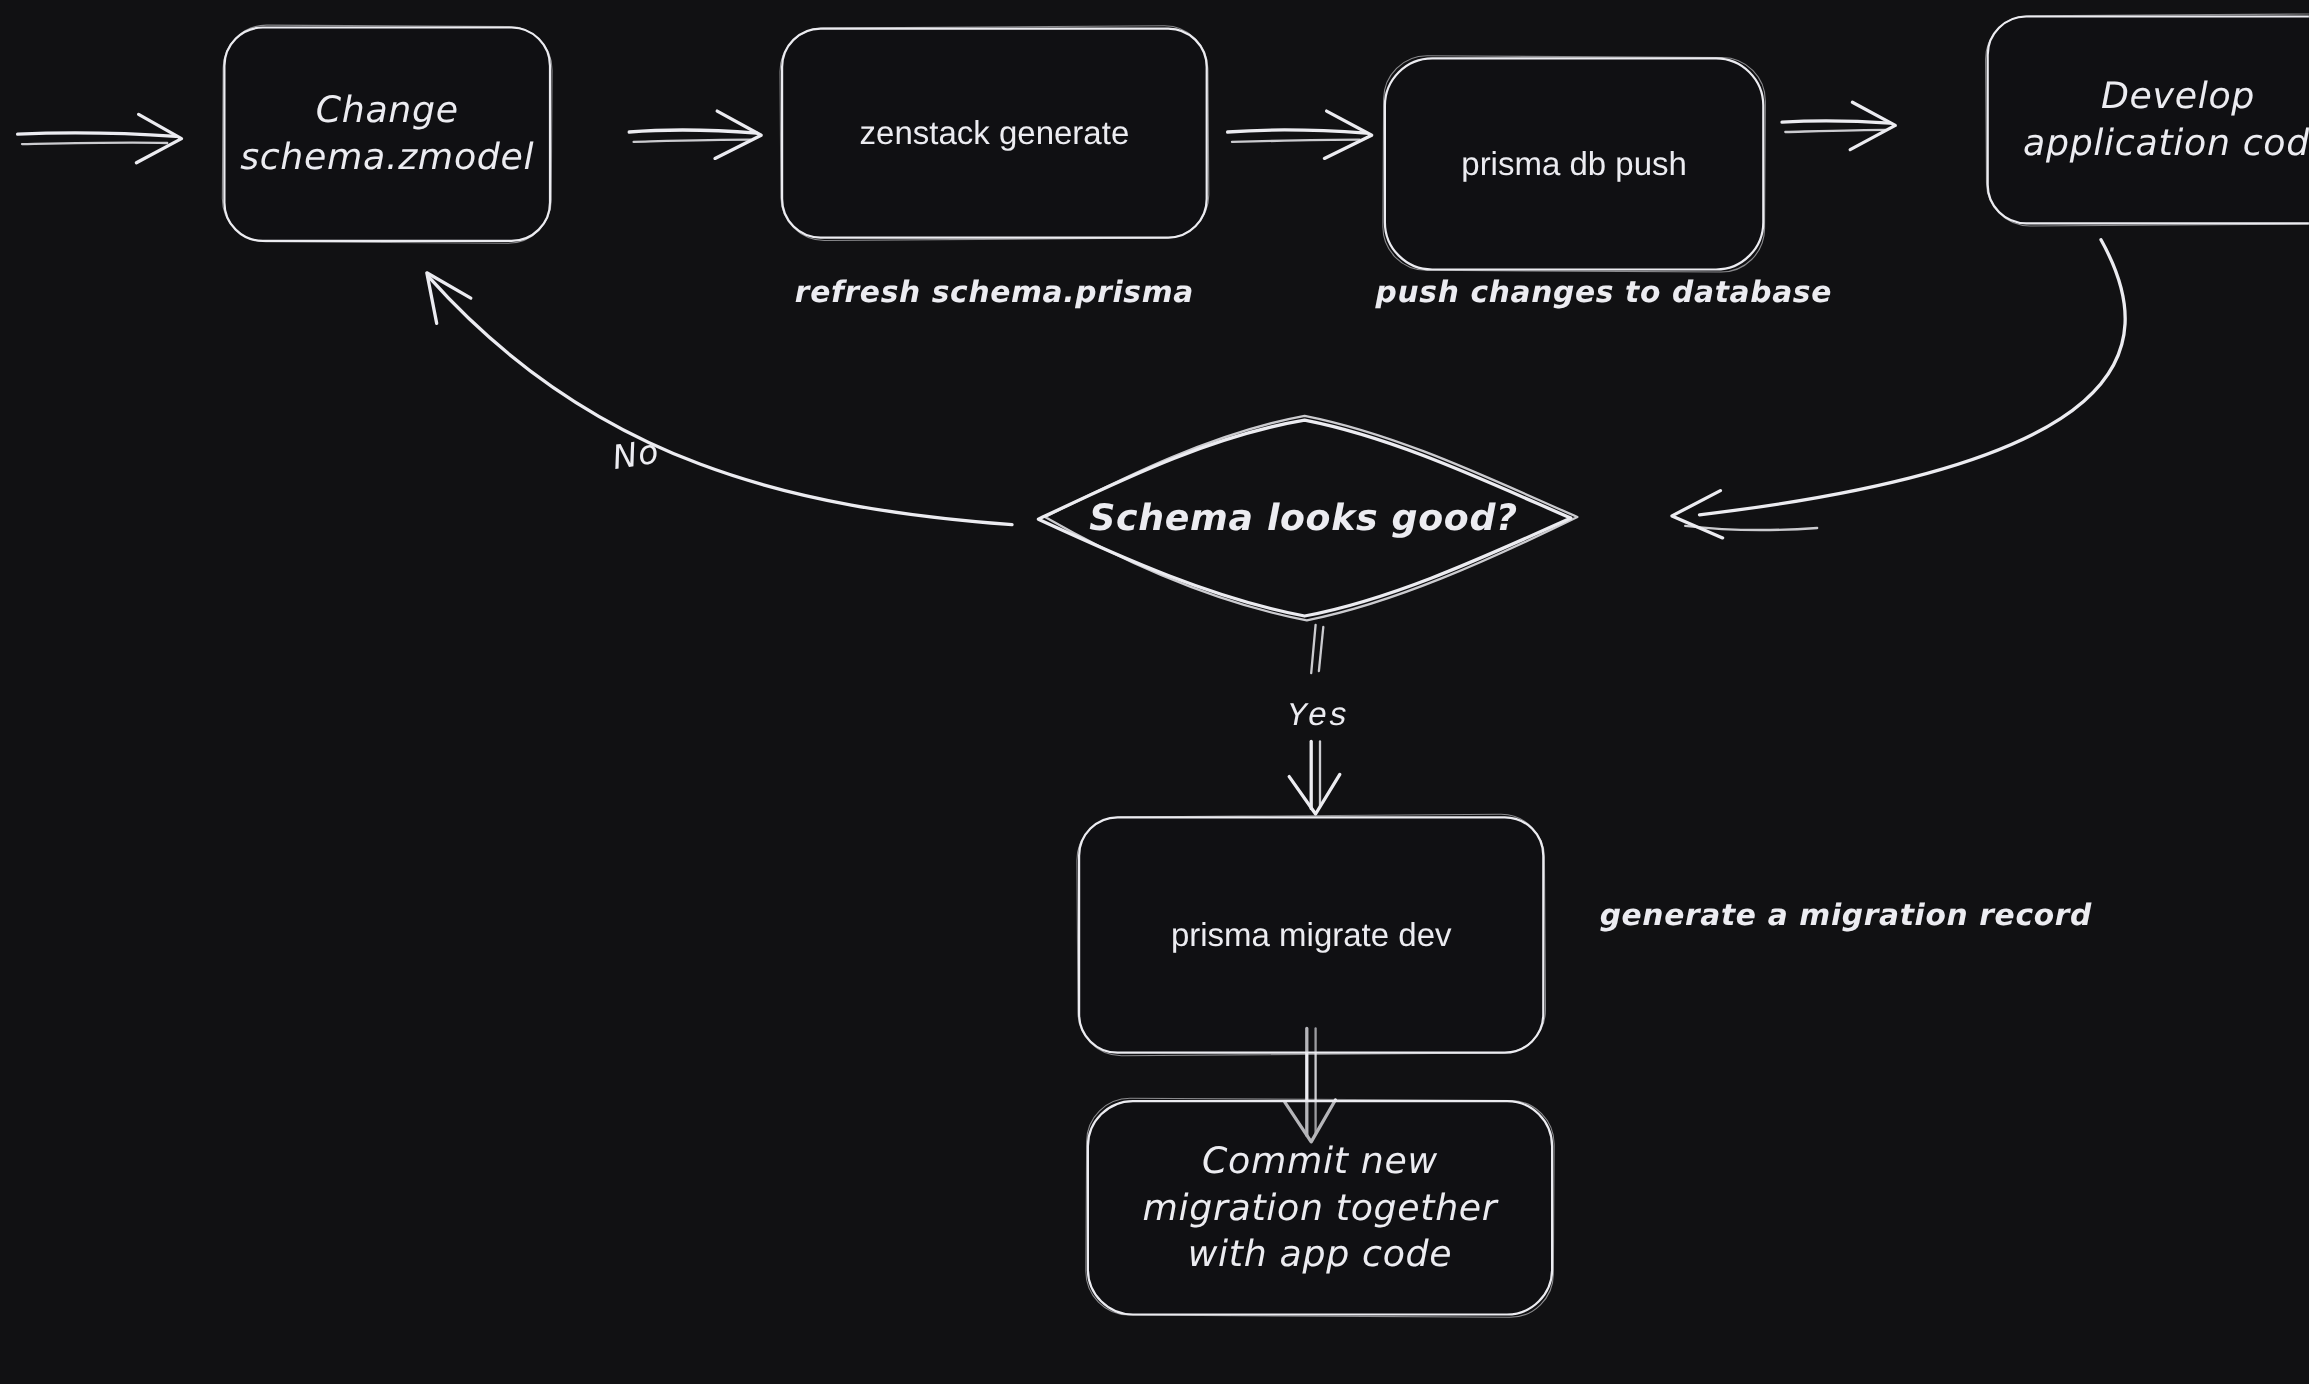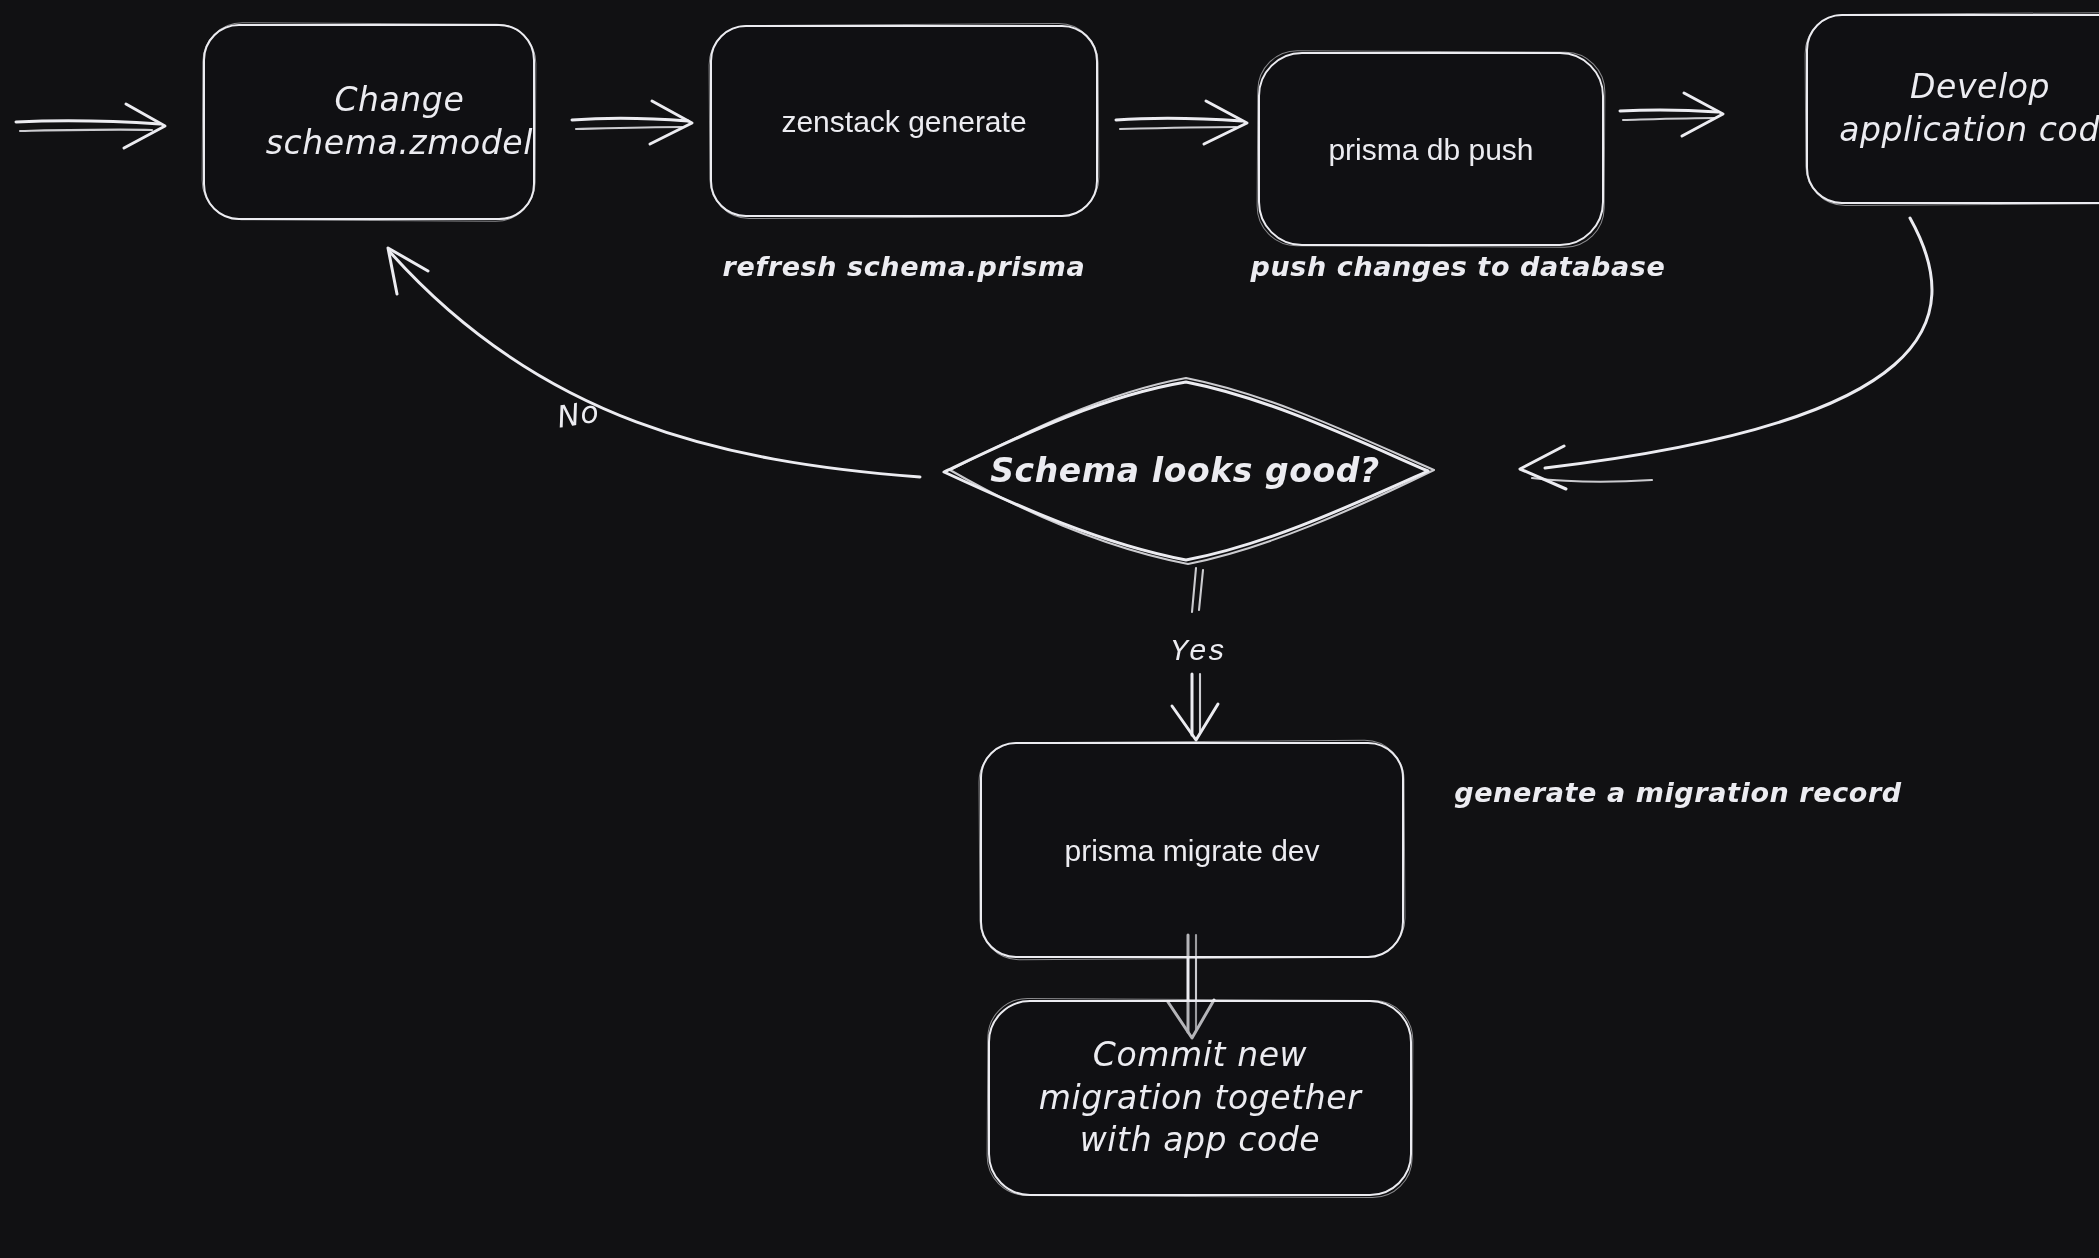--- a/index.html
+++ b/index.html
@@ -101,21 +101,21 @@
 
     <path d="M 1192 674 L 1192 735"></path>
     <path class="thin" d="M 1200 674 L 1200 733"></path>
     <path d="M 1172 706 L 1196 740 L 1218 704"></path>
 
     <path d="M 1188 935 L 1188 1032"></path>
     <path class="thin" d="M 1196 935 L 1196 1030"></path>
     <path d="M 1168 1002 L 1192 1038 L 1214 1000"></path>
   </svg>
 
-  <div class="node hand" style="left:203px; top:24px; width:332px; height:196px;justify-content:flex-end;">
+  <div class="node hand" style="left:203px; top:24px; width:298px; height:196px;">
     <span>Change
 schema.zmodel</span>
   </div>
 
   <div class="node mono alt" style="left:710px; top:25px; width:388px; height:192px;">
     <span>zenstack generate</span>
   </div>
 
   <div class="node mono" style="left:1258px; top:20px; width:346px; height:194px; border-radius:44px;margin-top:32px;">
     <span>prisma db push</span>
@@ -133,18 +133,18 @@
   <div class="node hand" style="left:988px; top:1000px; width:424px; height:196px; border-radius:42px;">
     <span>Commit new
 migration together
 with app code</span>
   </div>
 
   <div class="caption big hand" style="left:1185px; top:470px;">Schema looks good?</div>
 
   <div class="caption hand" style="left:904px; top:266px;">refresh schema.prisma</div>
   <div class="caption hand" style="left:1458px; top:266px;">push changes to database</div>
-  <div class="caption hand" style="left:1678px; top:792px;">generate a migration record</div>
+  <div class="caption hand" style="left:1678px; top:832px;">generate a migration record</div>
 
   <div class="edge-label tilt hand" style="left:578px; top:414px;">No</div>
   <div class="edge-label hand" style="left:1198px; top:652px;font-family:Liberation Mono, monospace;">Yes</div>
 
 </div>
 
 </body></html>

